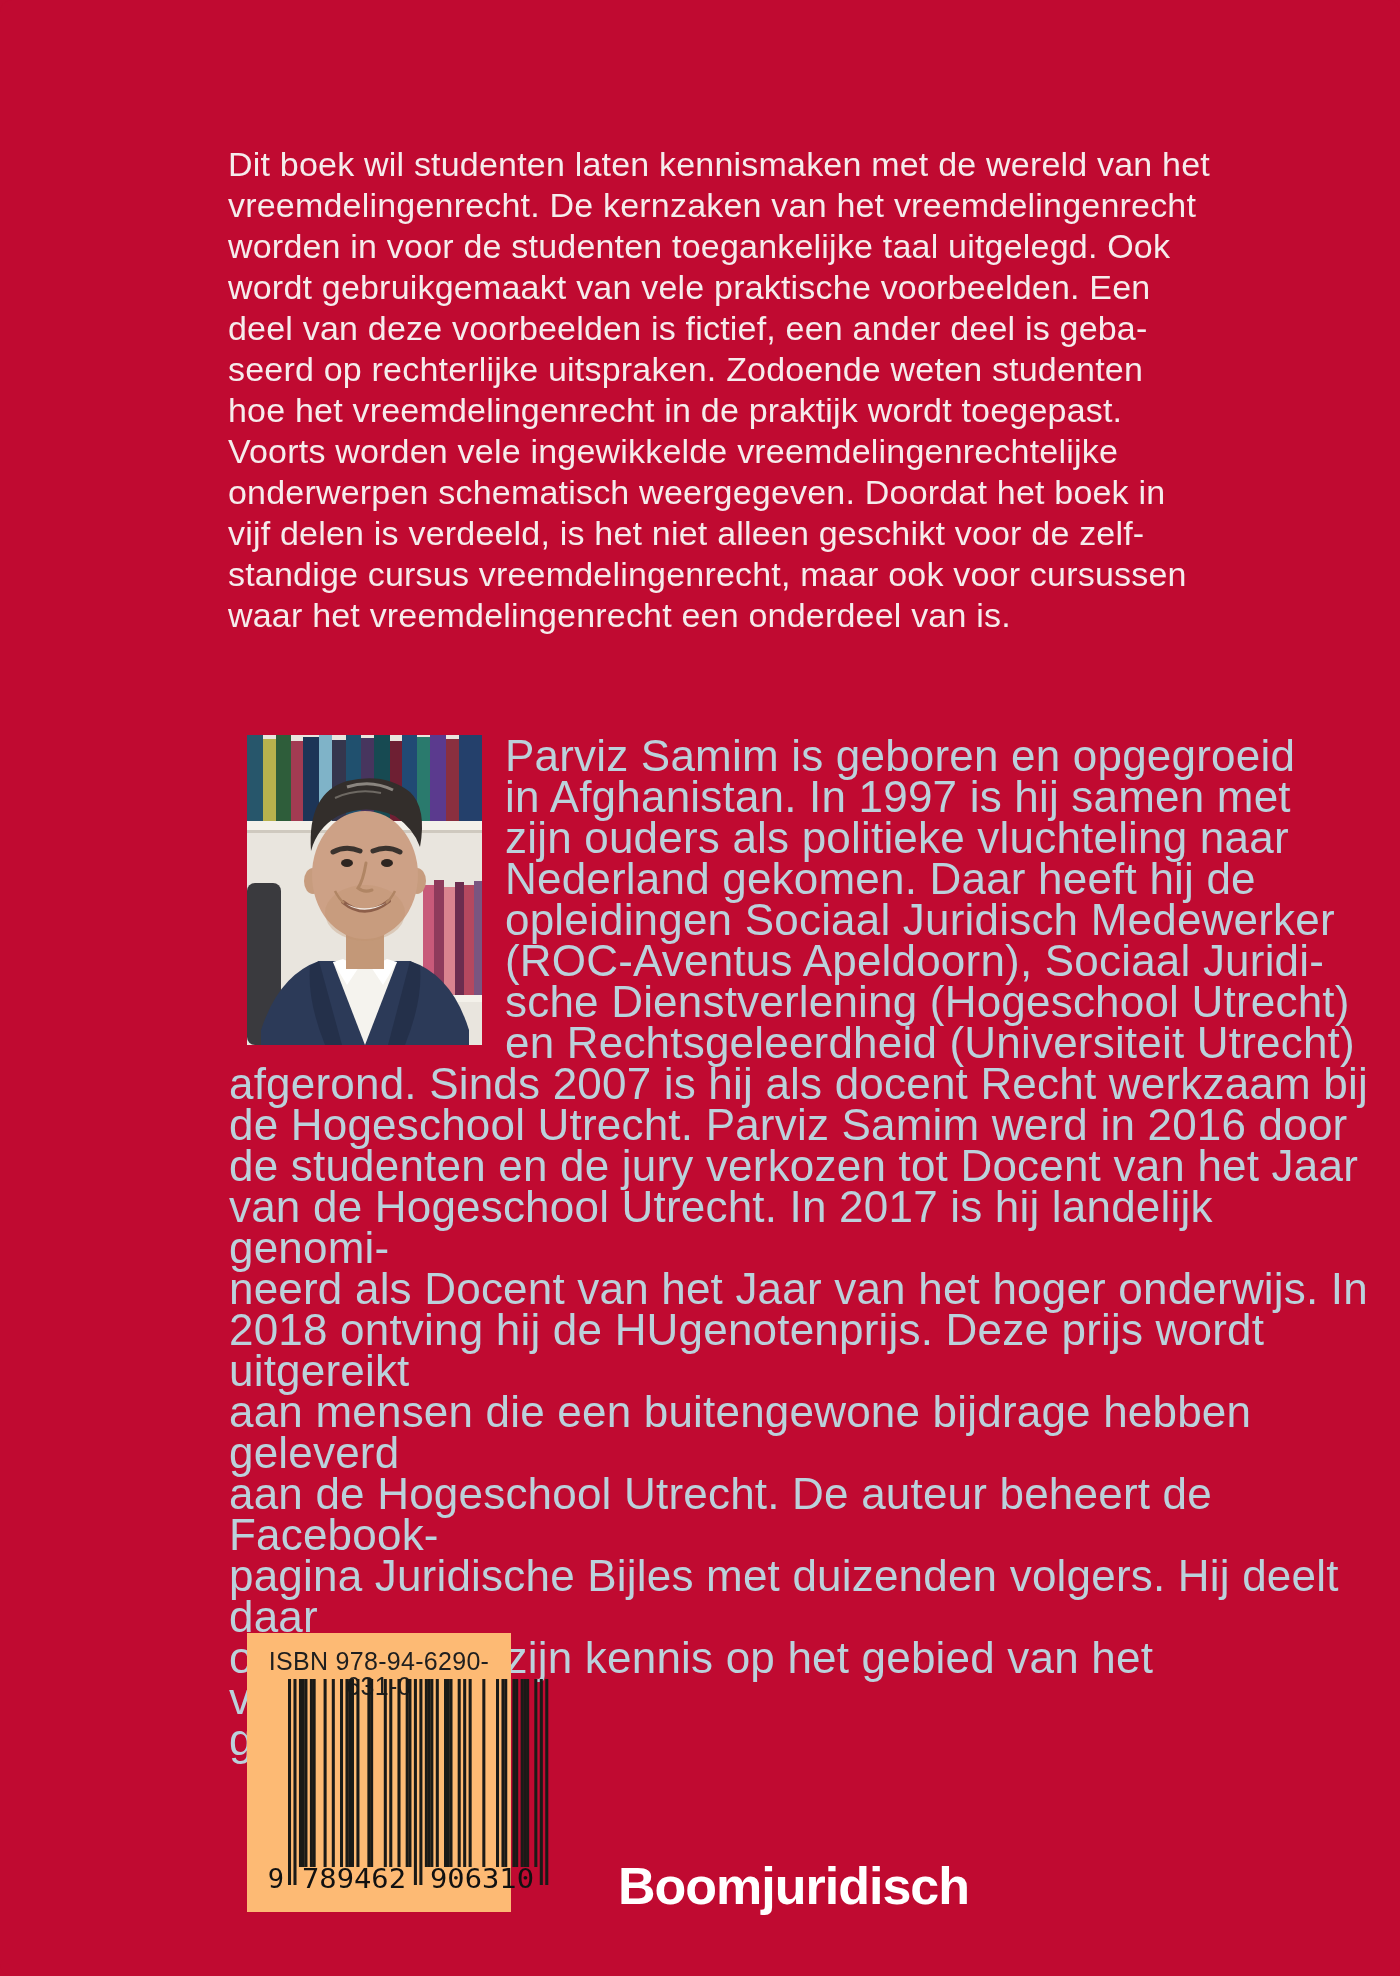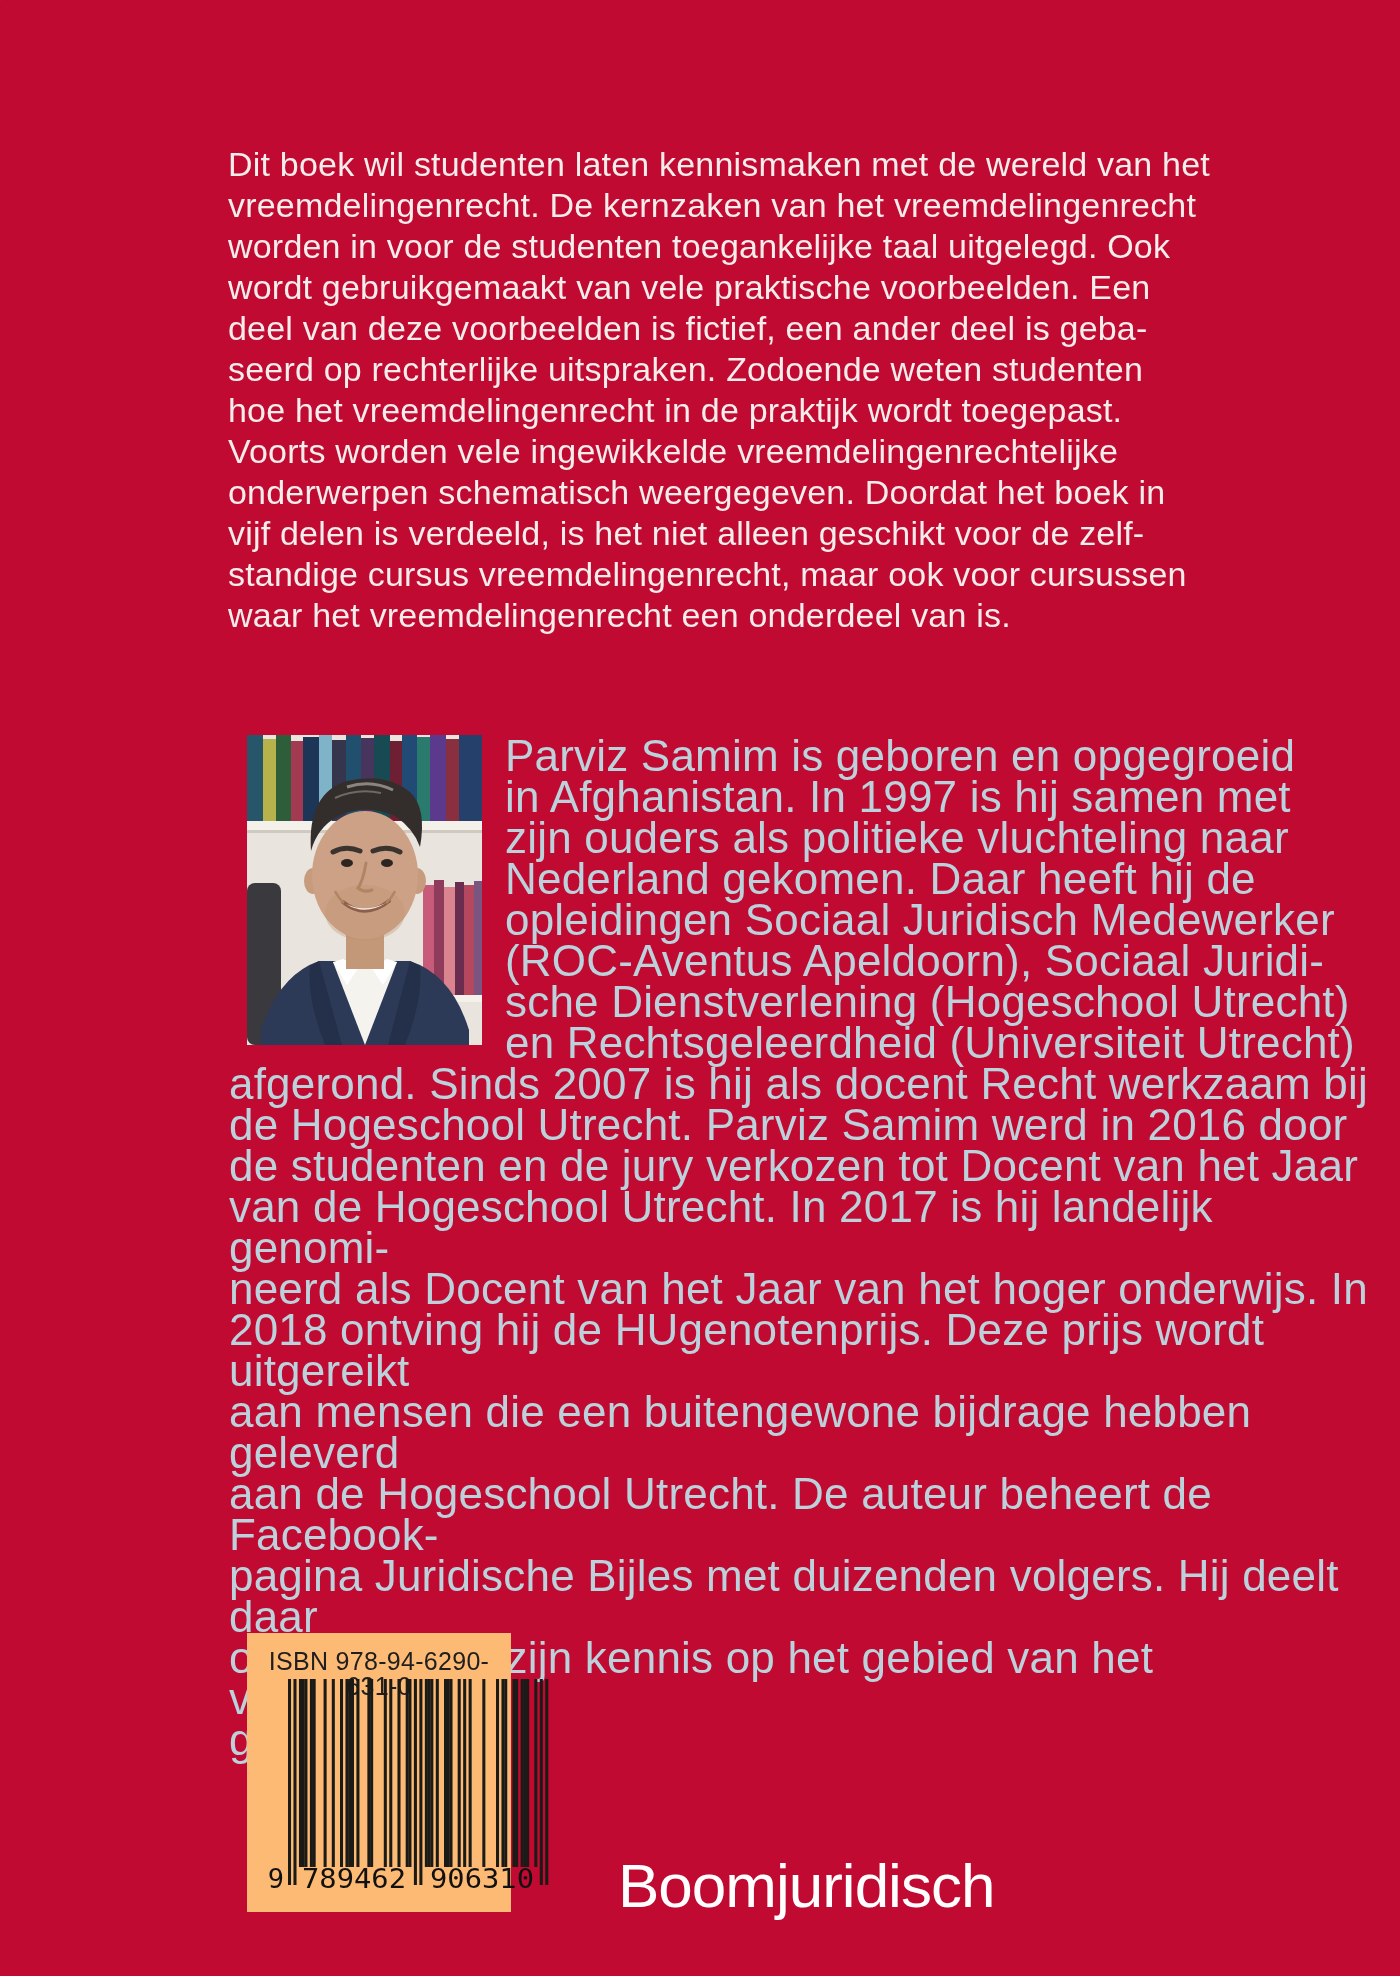--- a/index.html
+++ b/index.html
@@ -81,23 +81,23 @@
   }
   .barcode text{
     font-family:"DejaVu Sans Mono","Liberation Mono",monospace;
     font-size:27px;
     fill:#111111;
   }
   .publisher{
     position:absolute;
     left:618px;
     top:1862px;
-    font-size:62px;
+    font-size:52px;
     line-height:48px;
-    font-weight:normal;
+    font-weight:bold;
     letter-spacing:-1px;
     color:var(--logo-color);
   }
 </style>
 </head>
 <body>
 
 <div class="cover">
 
   <p class="intro">Dit boek wil studenten laten kennismaken met de wereld van het

